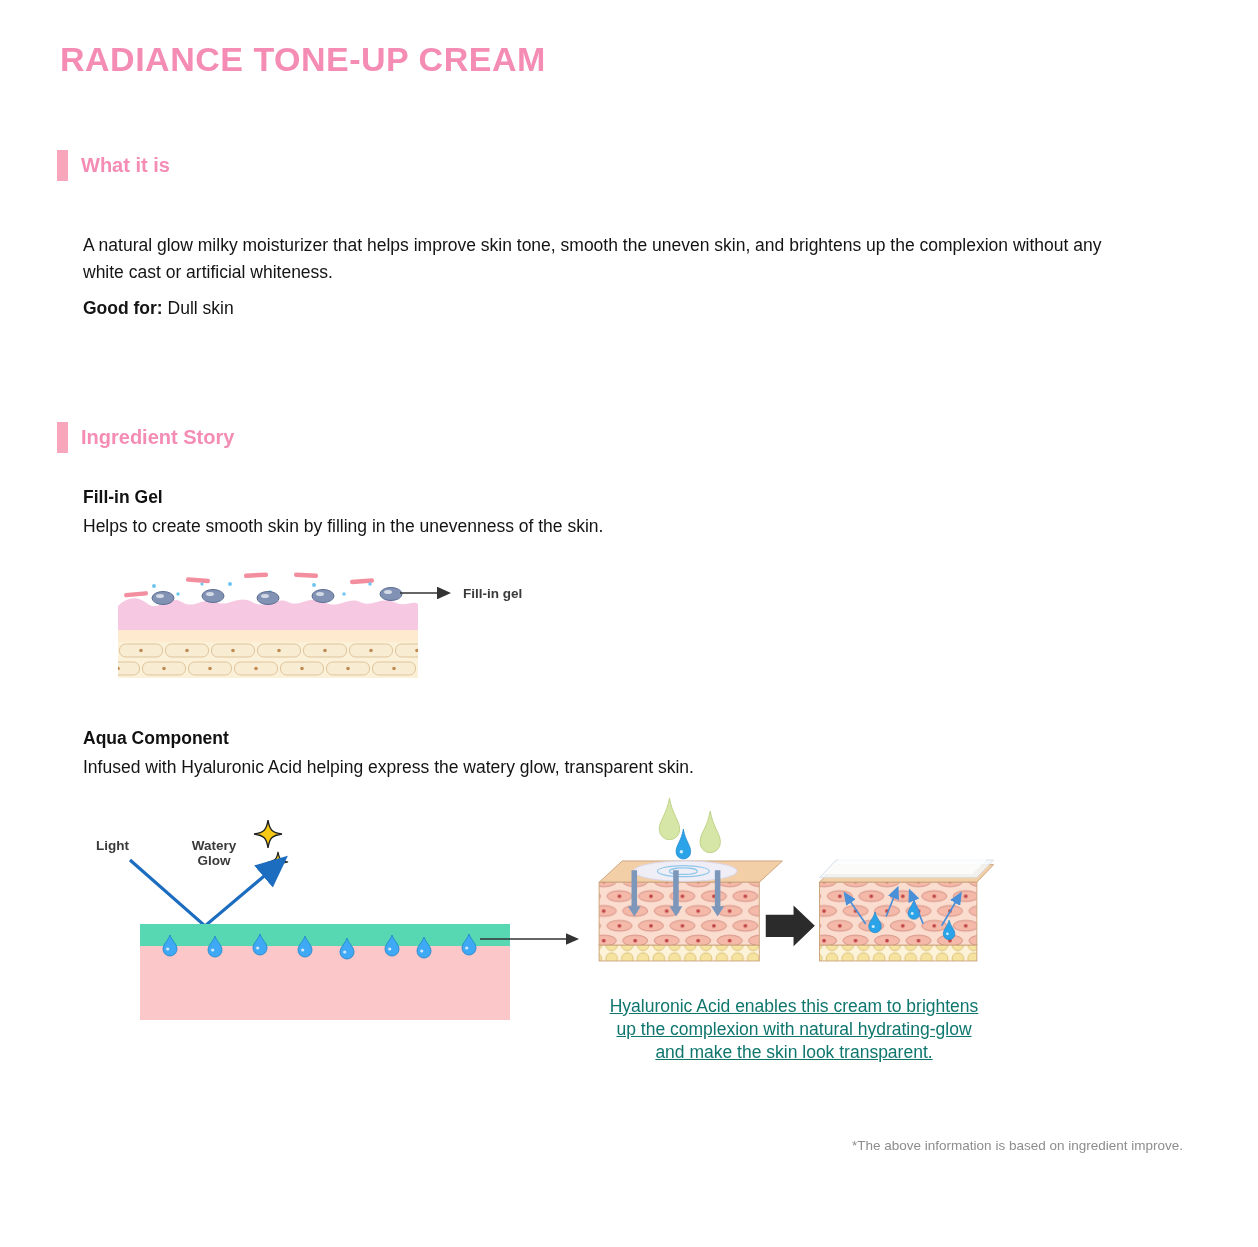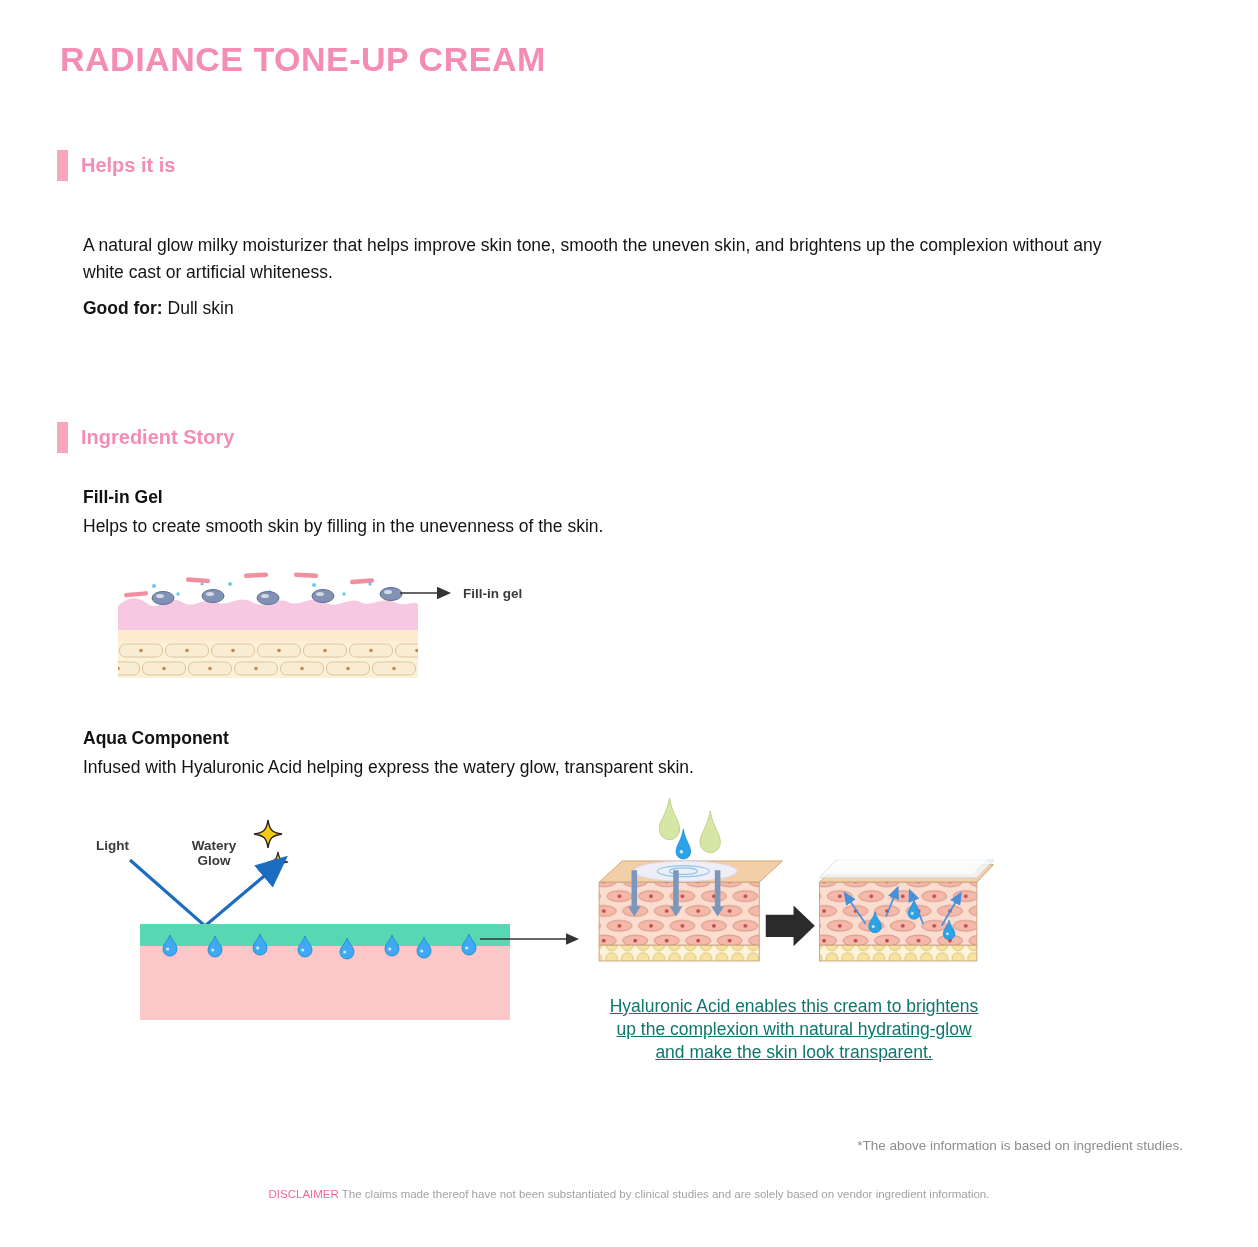--- a/index.html
+++ b/index.html
@@ -36,21 +36,21 @@
 </style>
 </head>
 <body>
 
 <div class="page">
 
   <div class="abs page-title">RADIANCE TONE-UP CREAM</div>
 
   <div class="abs section-header" style="left:57px;top:150px;">
     <div class="section-bar"></div>
-    <div class="section-title">Helps it is</div>
+    <div class="section-title">What it is</div>
   </div>
 
   <div class="abs body-text" style="left:83px;top:208px;width:1040px;margin-top:24px;">A natural glow milky moisturizer that helps improve skin tone, smooth the uneven skin, and brightens up the complexion without any white cast or artificial whiteness.</div>
 
   <div class="abs body-text" style="left:83px;top:295px;">
     <span class="bold">Good for:</span><span> Dull skin</span>
   </div>
 
   <div class="abs section-header" style="left:57px;top:422px;">
     <div class="section-bar"></div>
@@ -295,20 +295,16 @@
         <line x1="362" y1="150" x2="348" y2="115" marker-end="url(#ah-thinblue)"></line>
         <line x1="382" y1="152" x2="402" y2="118" marker-end="url(#ah-thinblue)"></line>
       </g>
     </g>
   </svg>
 
   <div class="abs caption pre" style="left:585px;top:995px;width:418px;">Hyaluronic Acid enables this cream to brightens
 up the complexion with natural hydrating-glow
 and make the skin look transparent.</div>
 
-  <div class="abs footer-note" style="right:75px;top:1138px;">*The above information is based on ingredient studies.</div>
-
-  <div class="abs disclaimer" style="left:0;top:1188px;">
-    <span class="disclaimer-label">DISCLAIMER</span>
-    <span>The claims made thereof have not been substantiated by clinical studies and are solely based on vendor ingredient information.</span>
-  </div>
+  <div class="abs footer-note" style="right:75px;top:1138px;">*The above information is based on ingredient improve.</div>
+
 
 </div>
 
 </body></html>

